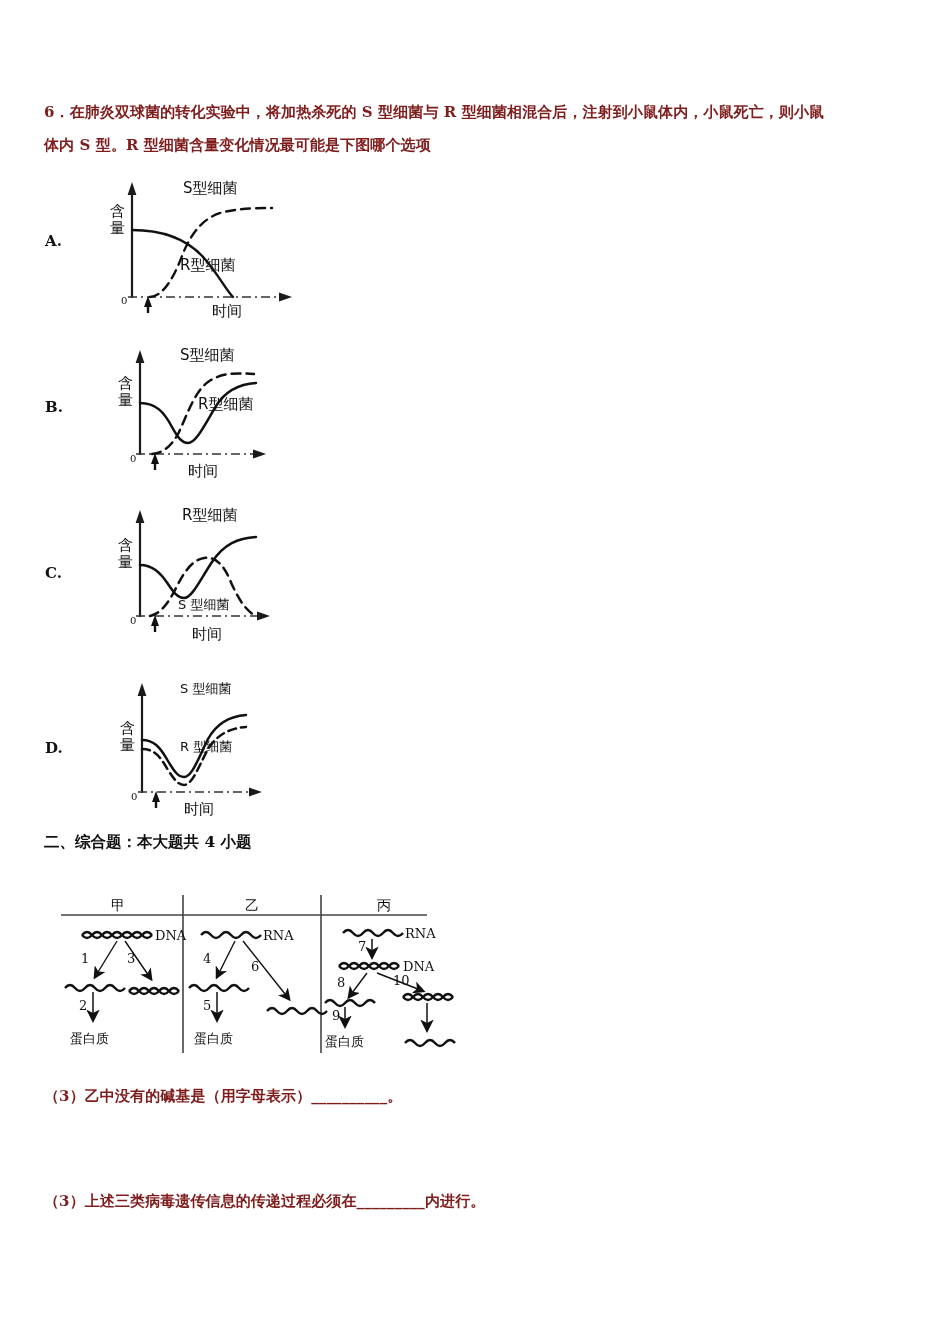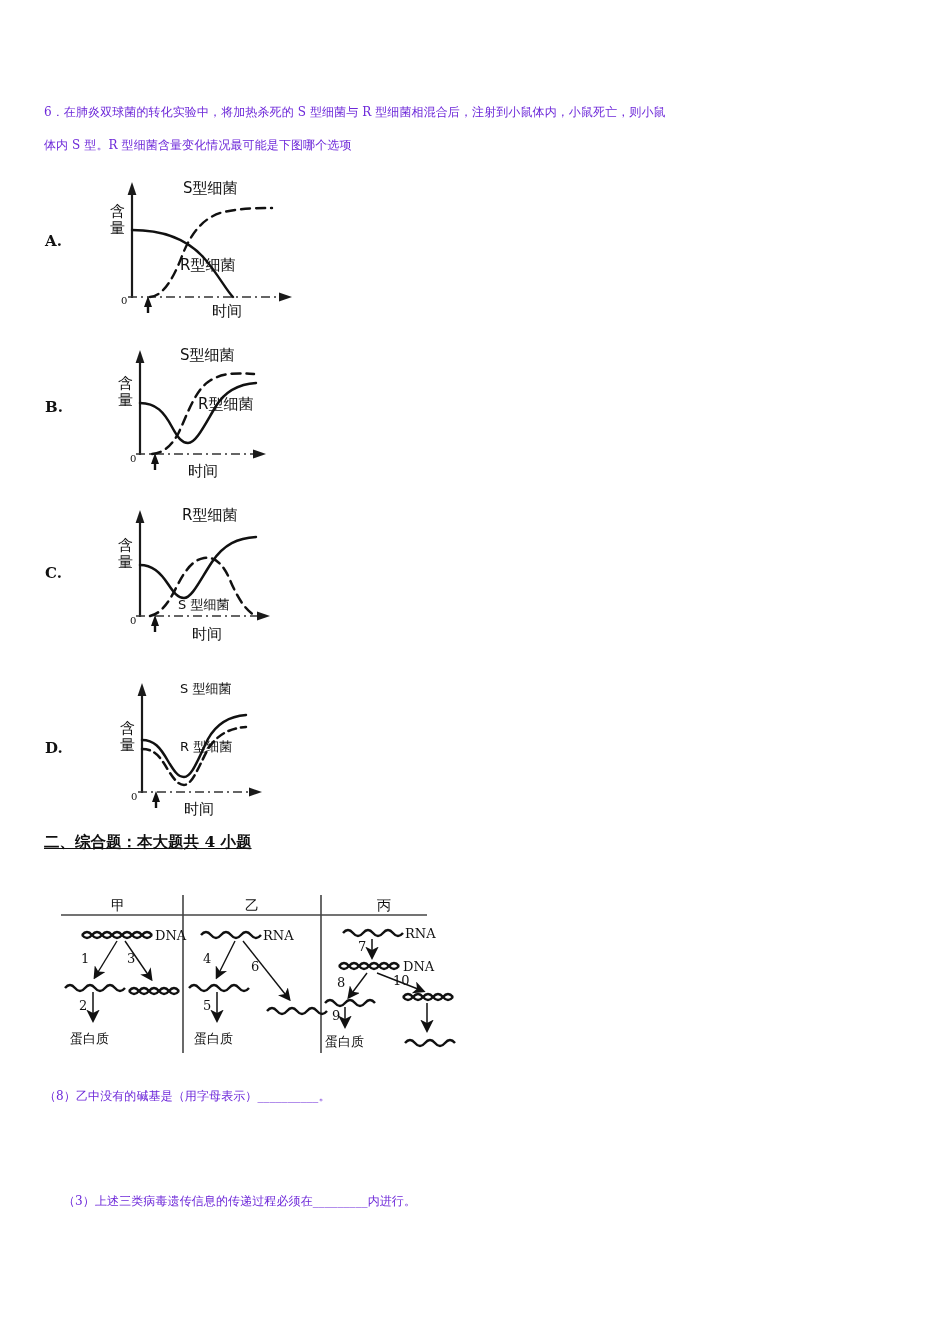--- a/index.html
+++ b/index.html
@@ -16,25 +16,26 @@
     overflow: hidden;
   }
   .page {
     position: absolute;
     left: 0; top: 0;
     width: 950px;
     height: 1344px;
   }
   .q-text {
     position: absolute;
-    font-size: 12px;
+    font-size: 15px;
     line-height: 33px;
     letter-spacing: 0.1px;
-    color: #6d28d9;
+    color: #7f1d1d;
     white-space: nowrap;
+    font-weight: bold;
   }
 
   
   .option-row {
     position: absolute;
     left: 40px;
     width: 300px;
   }
   .option-letter {
     position: absolute;
@@ -48,21 +49,20 @@
   }
   .chart-box svg { display: block; }
 
   
   .section-head {
     position: absolute;
     font-size: 15.5px;
     font-weight: bold;
     color: #111;
     white-space: nowrap;
-    text-decoration: underline;
   }
 
   
   .diagram7 {
     position: absolute;
     left: 55px;
     top: 893px;
     width: 470px;
     height: 165px;
   }
@@ -266,19 +266,19 @@
 
       <line x1="290" y1="114" x2="290" y2="133" stroke="#111" stroke-width="1.5" marker-end="url(#ah)"></line>
       <text x="277" y="127" font-family="'DejaVu Serif','Liberation Serif',serif" font-size="13" fill="#111">9</text>
       <text x="270" y="153" font-family="'DejaVu Sans','Liberation Sans',sans-serif" font-size="13" fill="#111">蛋白质</text>
 
       <line x1="372" y1="110" x2="372" y2="137" stroke="#111" stroke-width="1.5" marker-end="url(#ah)"></line>
       <path d="M350,150 q5,-6 10,0 q5,6 10,0 q5,-6 10,0 q5,6 10,0 q5,-6 10,0" fill="none" stroke="#111" stroke-width="2.4"></path>
     </svg>
   </div>
 
-  <div class="q-text" style="left:44px; top:1080px;">（8）乙中没有的碱基是（用字母表示）__________。</div>
-
-
-  <div class="q-text" style="left:44px; top:1185px;margin-left:19px;">（3）上述三类病毒遗传信息的传递过程必须在_________内进行。</div>
+  <div class="q-text" style="left:44px; top:1080px;">（3）乙中没有的碱基是（用字母表示）__________。</div>
+
+
+  <div class="q-text" style="left:44px; top:1185px;">（3）上述三类病毒遗传信息的传递过程必须在_________内进行。</div>
 
 
 </div>
 
 </body></html>

